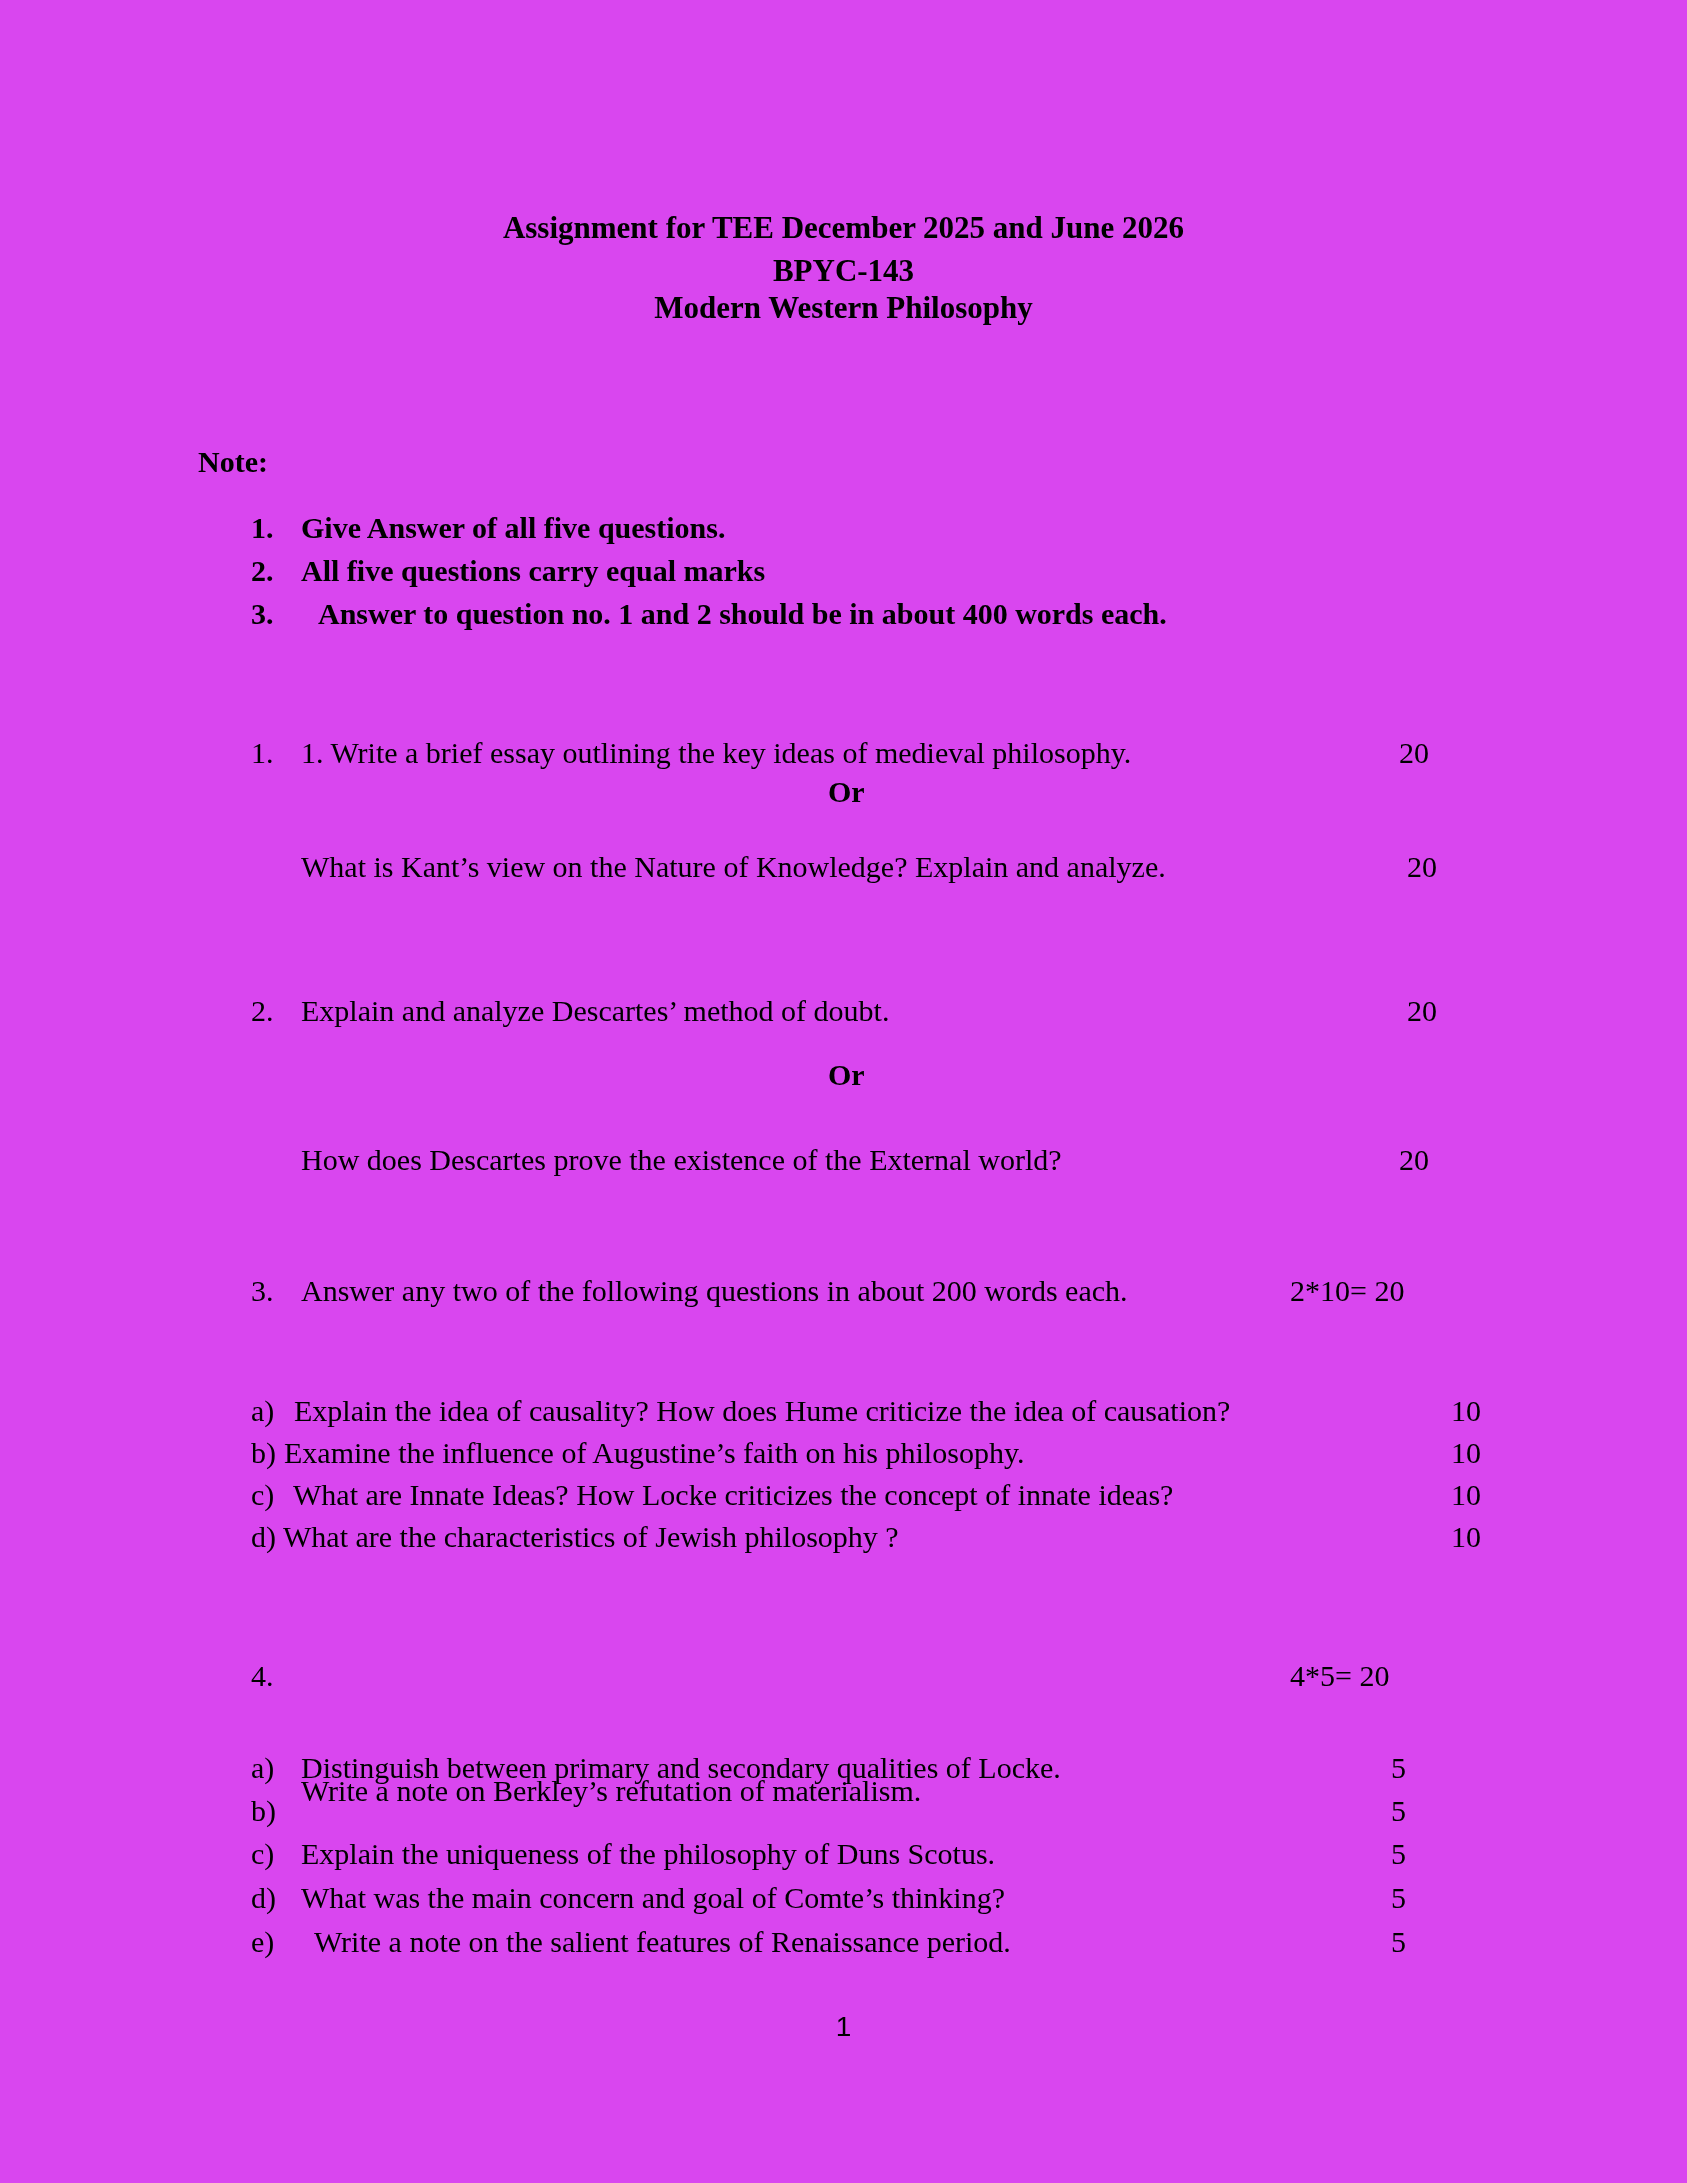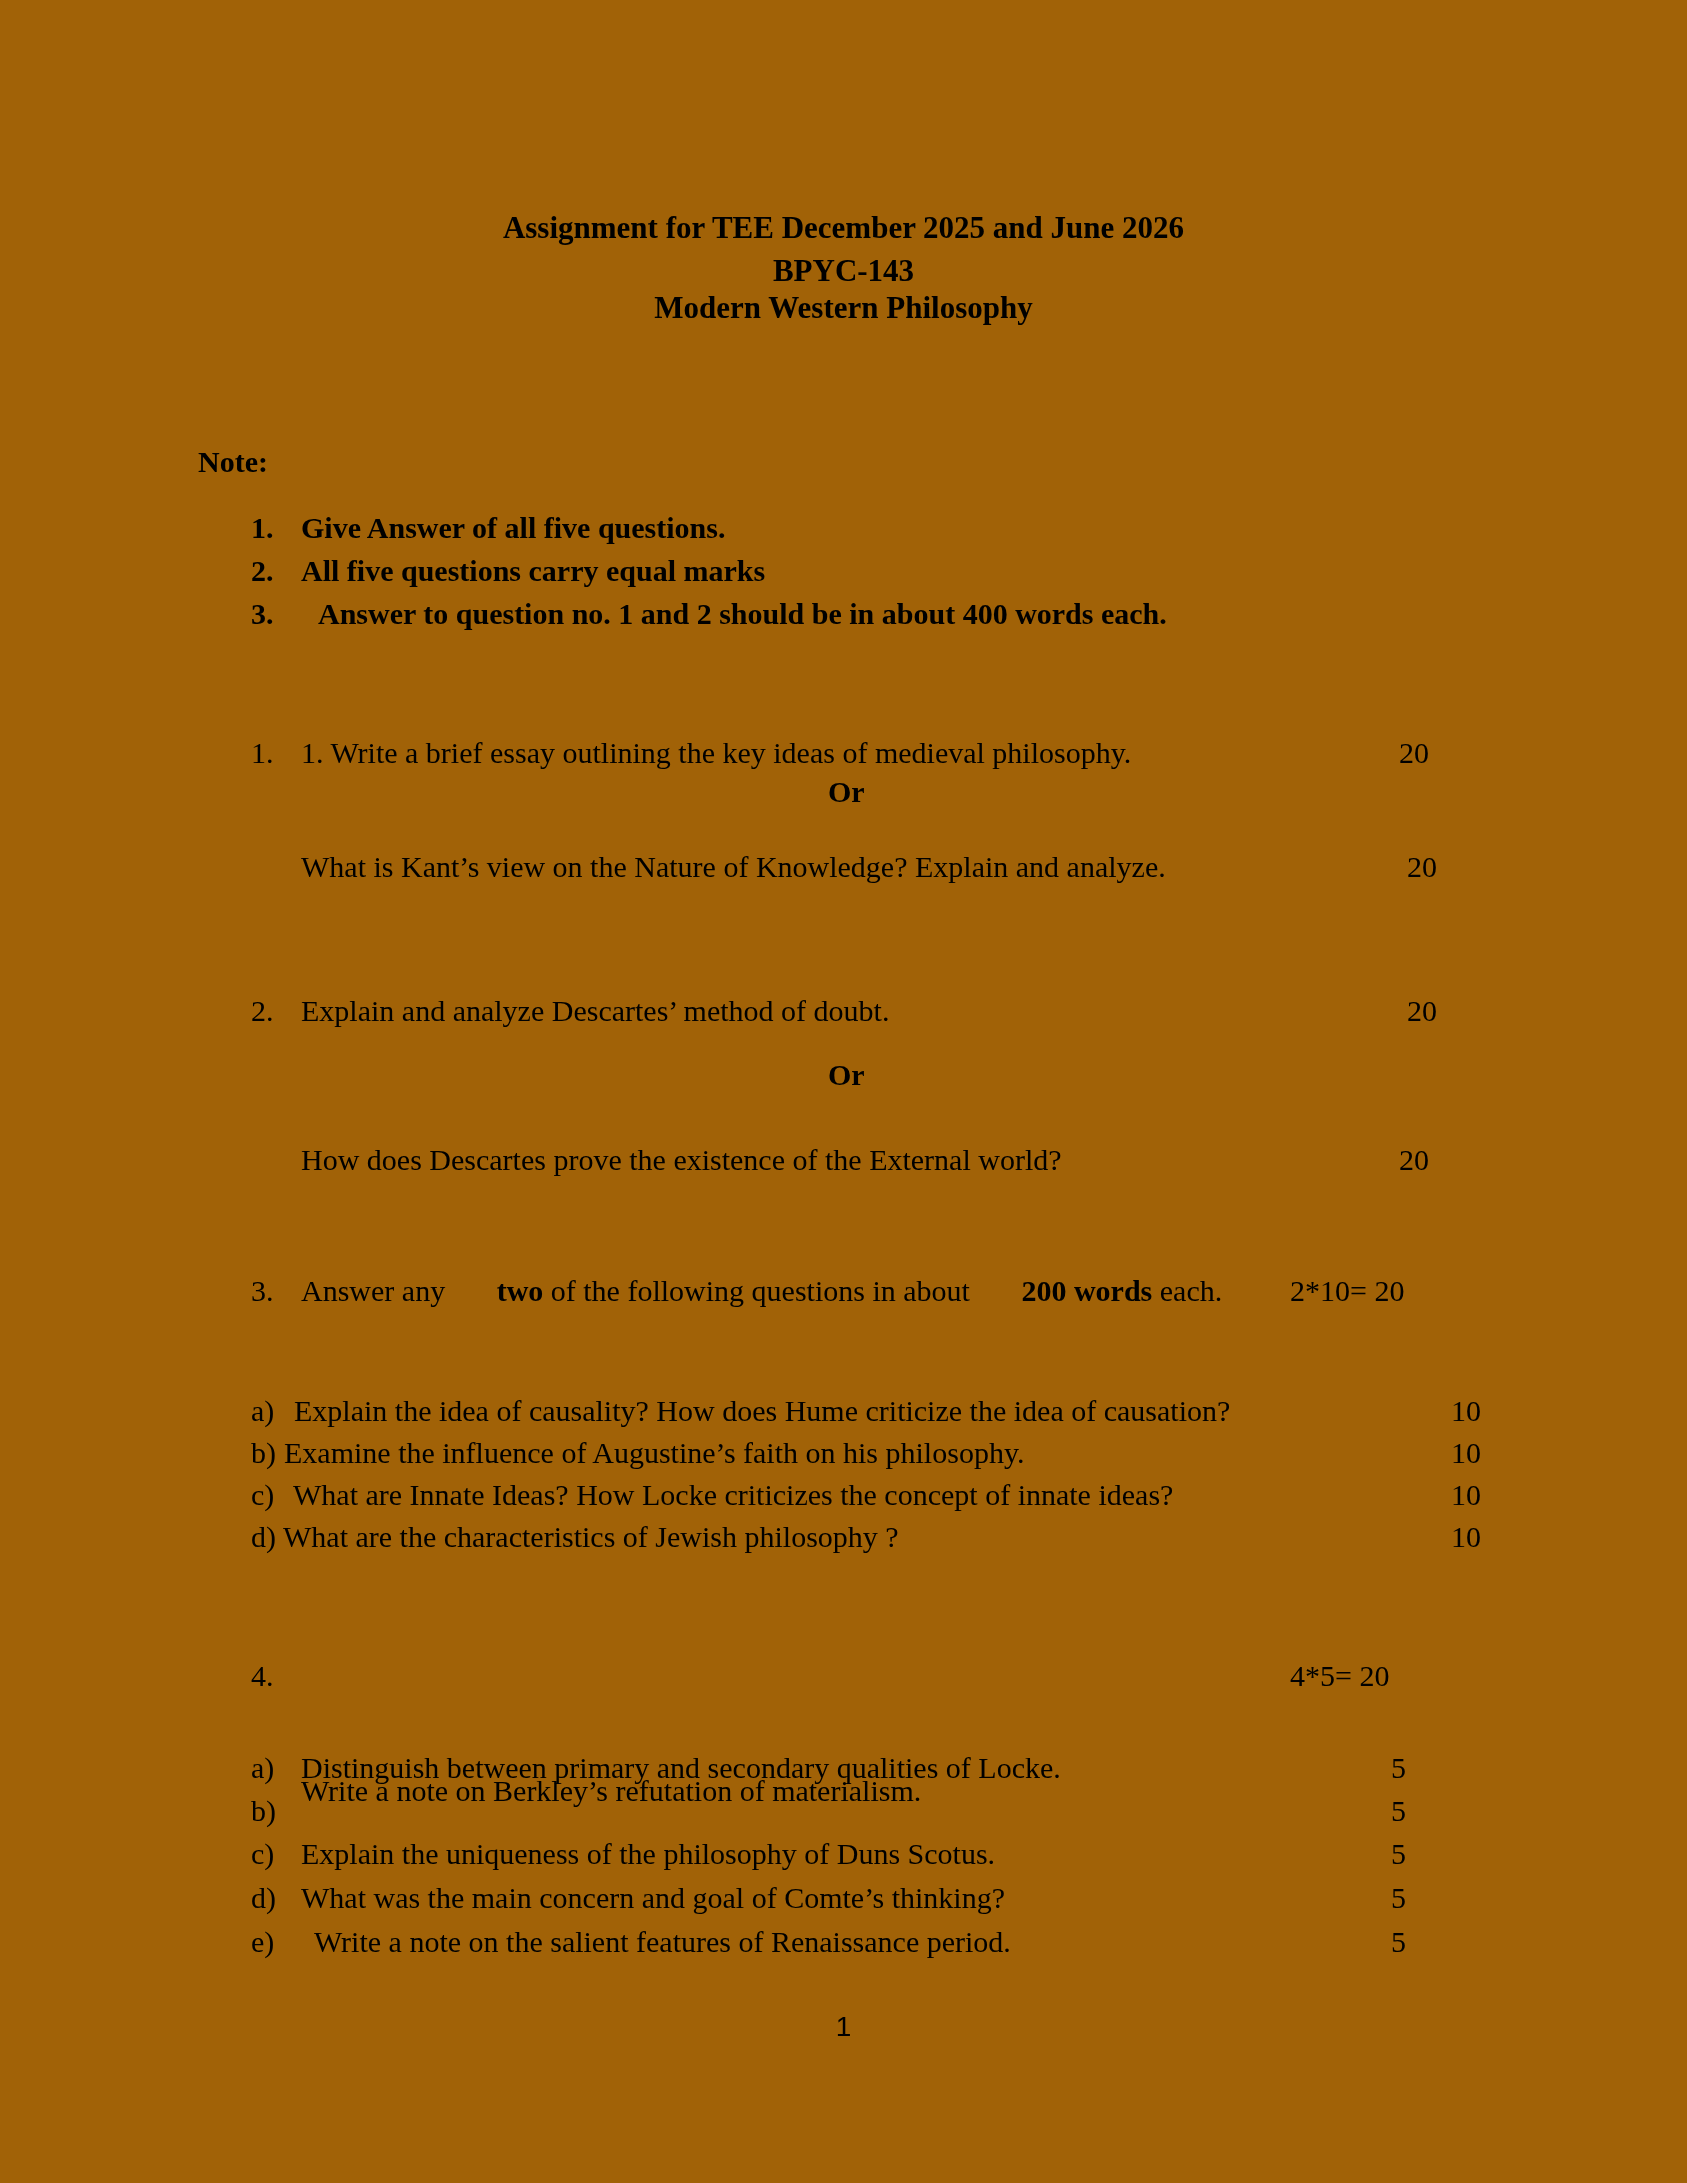--- a/index.html
+++ b/index.html
@@ -4,21 +4,21 @@
 <style>
   html, body {
     margin: 0;
     padding: 0;
     background: #ffffff;
   }
   .page {
     position: relative;
     width: 1687px;
     height: 2183px;
-    background: #a16207;
+    background: #d946ef;
     color: #000000;
     font-family: "Liberation Serif", serif;
     font-size: 30px;
     overflow: hidden;
   }
   .abs {
     position: absolute;
     line-height: 1;
     white-space: nowrap;
   }
@@ -26,21 +26,21 @@
     left: 0;
     width: 100%;
     text-align: center;
   }
   .bold { font-weight: bold; }
   .title { font-size: 31px; }
   .sans {
     font-family: "Liberation Sans", sans-serif;
     font-size: 28px;
   }
-  .seg-bold { font-weight: bold; margin-left: 44px; }
+  .seg-bold { font-weight: normal; }
 </style>
 </head>
 <body>
 
 <div class="page">
 
   <div class="abs center bold title" style="top:212px">Assignment for TEE December 2025 and June 2026</div>
   <div class="abs center bold title" style="top:255px">BPYC-143</div>
   <div class="abs center bold title" style="top:292px">Modern Western Philosophy</div>
 

